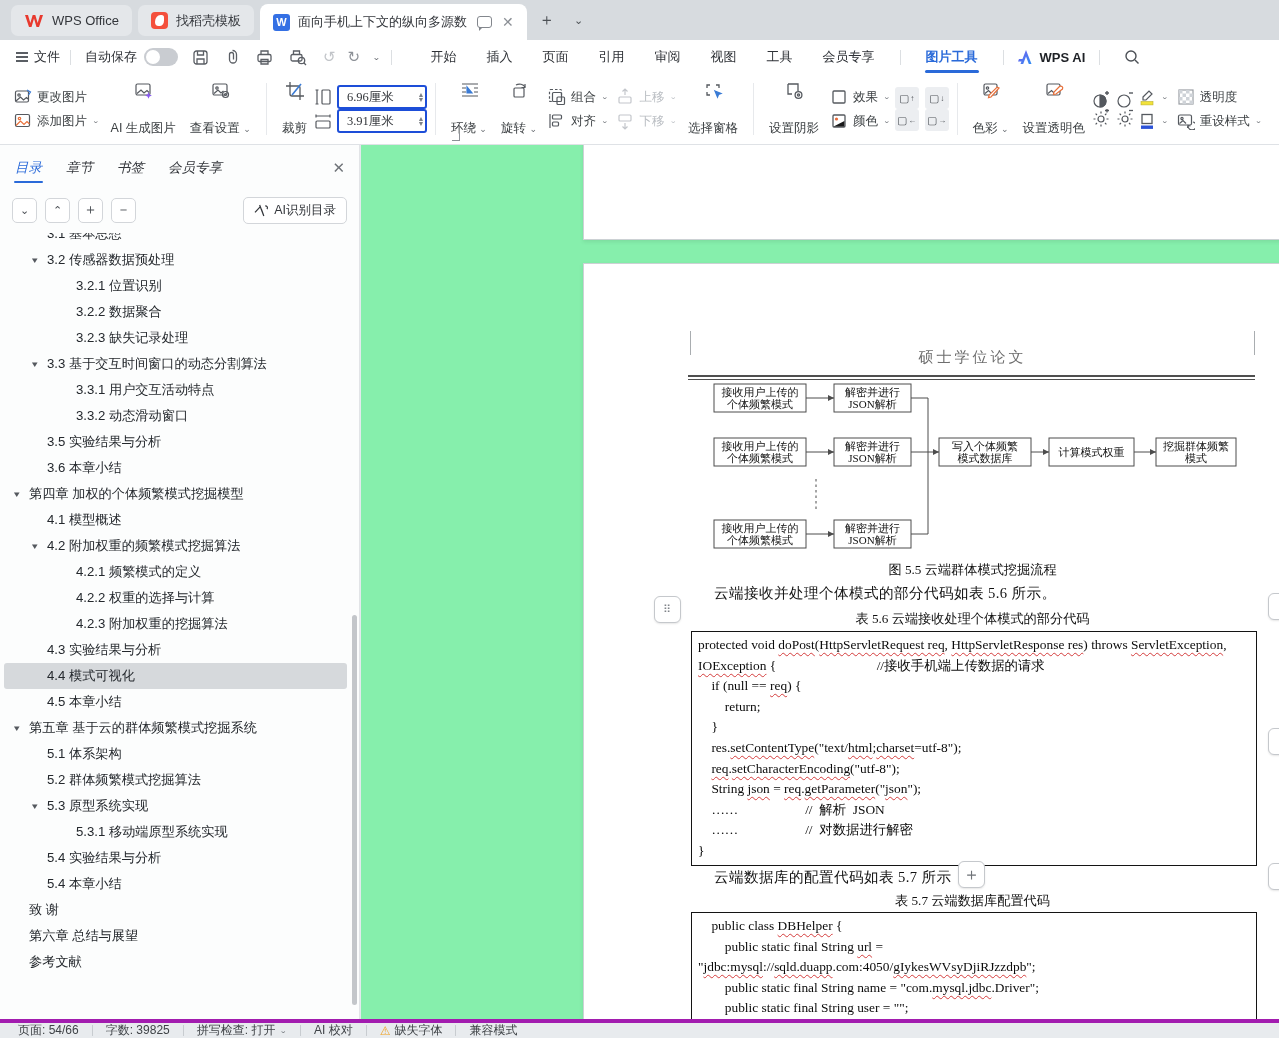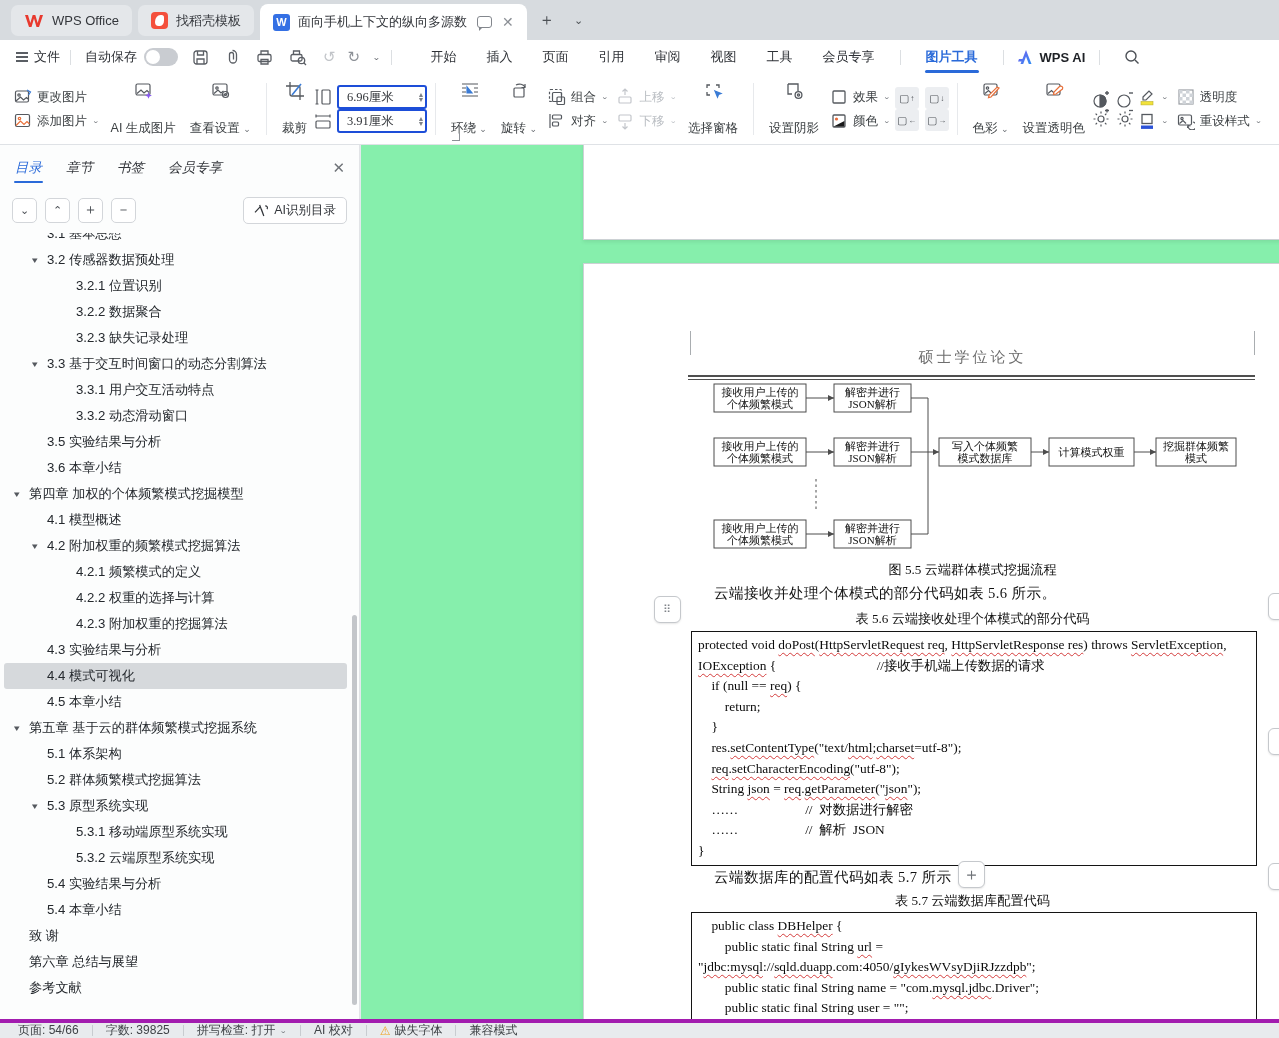--- a/index.html
+++ b/index.html
@@ -654,23 +654,20 @@
       </div>
       <div class="toc-item lvl2">
         <span>5.2  群体频繁模式挖掘算法</span>
       </div>
       <div class="toc-item lvl2">
         <span class="toc-arrow">▼</span>
         <span>5.3  原型系统实现</span>
       </div>
       <div class="toc-item lvl3">
         <span>5.3.1  移动端原型系统实现</span>
-      </div>
-      <div class="toc-item lvl3">
-        <span>5.3.2  云端原型系统实现</span>
       </div>
       <div class="toc-item lvl2">
         <span>5.4  实验结果与分析</span>
       </div>
       <div class="toc-item lvl2">
         <span>5.4  本章小结</span>
       </div>
       <div class="toc-item lvl1">
         <span>致   谢</span>
       </div>
@@ -739,22 +736,22 @@
 
     <div class="code-table" style="top:367px;">
         <div class="code-line"><span>protected void </span><span class="sq">doPost</span><span>(</span><span class="sq">HttpServletRequest req</span><span>, </span><span class="sq">HttpServletResponse res</span><span>) throws </span><span class="sq">ServletException</span><span>,</span></div>
         <div class="code-line"><span class="sq">IOException</span><span> {                              //接收手机端上传数据的请求</span></div>
         <div class="code-line"><span>    if (null == </span><span class="sq">req</span><span>) {</span></div>
         <div class="code-line"><span>        return;</span></div>
         <div class="code-line"><span>    }</span></div>
         <div class="code-line"><span>    res.</span><span class="sq">setContentType</span><span>("text/</span><span class="sq">html</span><span>;</span><span class="sq">charset</span><span>=utf-8");</span></div>
         <div class="code-line"><span>    </span><span class="sq">req</span><span>.</span><span class="sq">setCharacterEncoding</span><span>("utf-8");</span></div>
         <div class="code-line"><span>    String </span><span class="sq">json</span><span> = </span><span class="sq">req</span><span>.</span><span class="sq">getParameter</span><span>("</span><span class="sq">json</span><span>");</span></div>
+        <div class="code-line"><span>    ……                    //  解析  JSON</span></div>
         <div class="code-line"><span>    ……                    //  对数据进行解密</span></div>
-        <div class="code-line"><span>    ……                    //  解析  JSON</span></div>
         <div class="code-line"><span>}</span></div>
       </div>
 
     <div class="doc-para" style="top:604px;">云端数据库的配置代码如表 5.7 所示</div>
     <div class="doc-caption" style="top:628px;">表 5.7 云端数据库配置代码</div>
 
     <div class="code-table" style="top:648px;">
         <div class="code-line"><span>    public class </span><span class="sq">DBHelper</span><span> {</span></div>
         <div class="code-line"><span>        public static final String </span><span class="sq">url</span><span> =</span></div>
         <div class="code-line"><span>"</span><span class="sq">jdbc:mysql</span><span>://</span><span class="sq">sqld.duapp</span><span>.com:4050/</span><span class="sq">gIykesWVsyDjiRJzzdpb</span><span>";</span></div>

